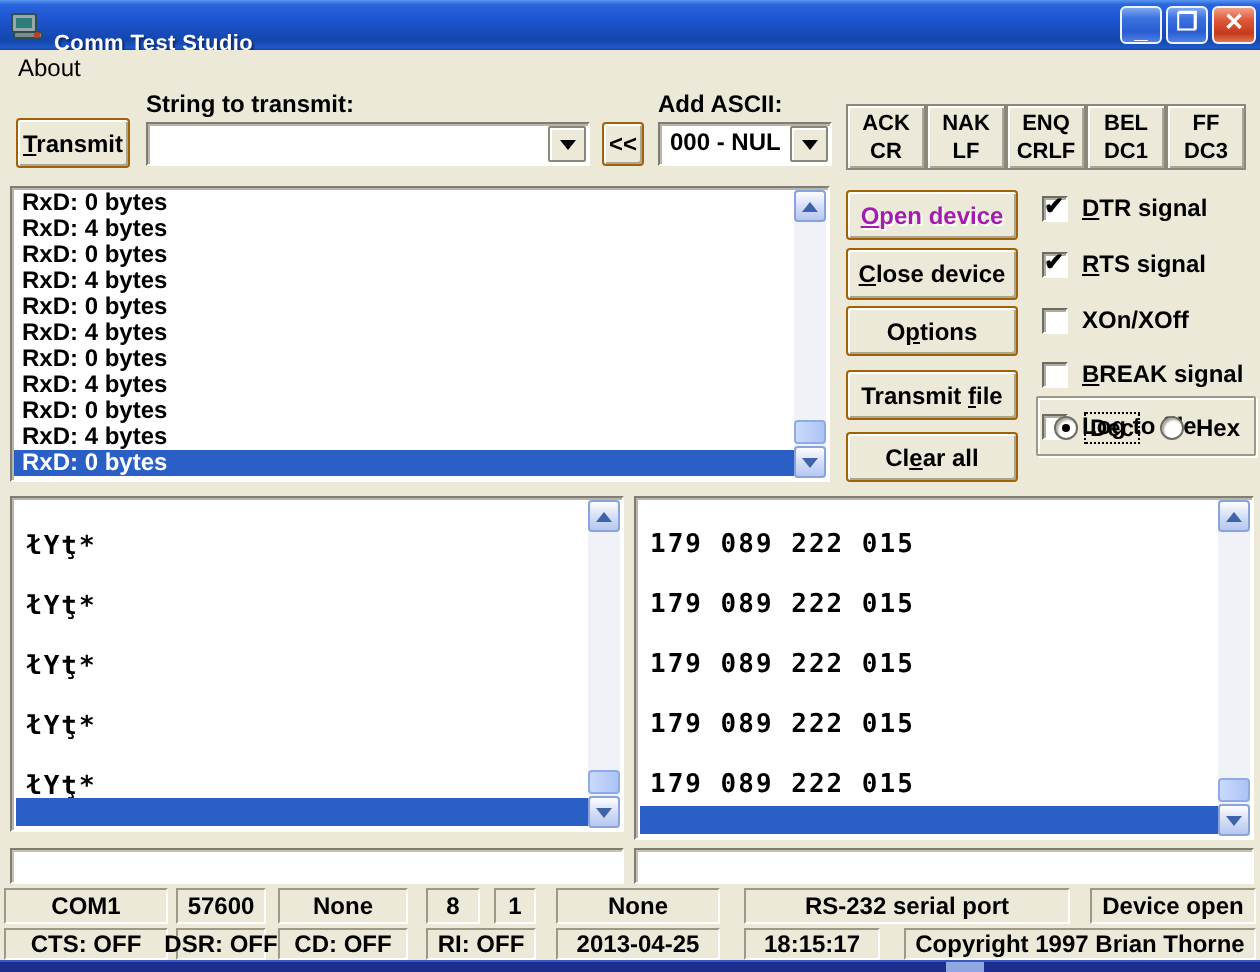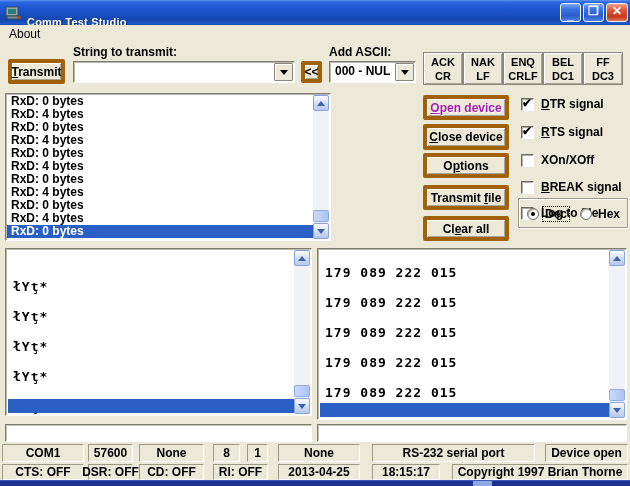--- a/index.html
+++ b/index.html
@@ -13,21 +13,21 @@
     text-shadow:1px 1px 1px #0a2a6a;letter-spacing:.2px;}
   .wbtn{position:absolute;top:3px;width:21px;height:19px;border-radius:3px;
     border:1px solid #eef4ff;box-sizing:border-box;color:#fff;font-size:12px;line-height:16px;
     text-align:center;background:linear-gradient(180deg,#7da8f2 0%,#3b72e0 30%,#2a5cd0 70%,#4f82e8 100%);}
   .wbtn.close{background:linear-gradient(180deg,#f0a088 0%,#e0583a 35%,#c63a1c 75%,#e0764f 100%);}
   .wbtn .glyph{display:inline-block;transform:translateY(-1px);}
   
   .menubar{position:absolute;left:0;top:25px;width:630px;height:18px;background:#ECE9D8;}
   .menu-item{position:absolute;left:5px;top:1px;font-weight:normal;font-size:12px;padding:1px 4px;}
   
-  .btn{position:absolute;background:#ECE9D8;border:4px solid #a16207;border-radius:2px;
+  .btn{position:absolute;background:#ECE9D8;border:1px solid #a16207;border-radius:2px;
     box-shadow:inset 1px 1px 0 #fff, inset -1px -1px 0 #a9a694;
     font-family:"Liberation Sans",sans-serif;font-weight:bold;font-size:12px;color:#000;
     display:flex;align-items:center;justify-content:center;box-sizing:border-box;padding:0;}
   .btn.disabled{color:#a21caf;text-shadow:1px 1px 0 #fff;}
   .mn{text-decoration:underline;}
   .sunken{background:#fff;border:1px solid;border-color:#807e72 #fff #fff #807e72;
     box-shadow:inset 1px 1px 0 #c6c3b5;box-sizing:border-box;}
   .label{position:absolute;font-size:12px;white-space:nowrap;}
   
   .combo{position:absolute;background:#fff;border:1px solid;border-color:#7f7d75 #fff #fff #7f7d75;
@@ -144,21 +144,21 @@
       <div class="qbtn">
         <div>BEL</div>
         <div>DC1</div>
       </div>
       <div class="qbtn">
         <div>FF</div>
         <div>DC3</div>
       </div>
     </div>
 
-  <div class="pane" style="left:5px;top:93px;width:326px;height:148px;">
+  <div class="pane" style="left:5px;top:93px;width:410px;height:148px;">
     <div id="rx-items" style="position:absolute;left:1px;top:1px;right:17px;">
         <div class="rxrow">RxD: 0 bytes</div>
         <div class="rxrow">RxD: 4 bytes</div>
         <div class="rxrow">RxD: 0 bytes</div>
         <div class="rxrow">RxD: 4 bytes</div>
         <div class="rxrow">RxD: 0 bytes</div>
         <div class="rxrow">RxD: 4 bytes</div>
         <div class="rxrow">RxD: 0 bytes</div>
         <div class="rxrow">RxD: 4 bytes</div>
         <div class="rxrow">RxD: 0 bytes</div>
@@ -226,21 +226,21 @@
         </div>
       <span class="radio-label focus">Dec</span>
     </div>
     <div class="radio-item" style="left:61px;top:8px;">
       <div class="radio"></div>
       <span class="radio-label">Hex</span>
     </div>
   </div>
 
   <div class="pane" style="left:5px;top:248px;width:307px;height:168px;">
-    <div id="ascii-lines" style="position:absolute;left:1px;top:22px;right:17px;">
+    <div id="ascii-lines" style="position:absolute;left:1px;top:9px;right:17px;">
         <div class="pline">łYţ*</div>
         <div class="pline">łYţ*</div>
         <div class="pline">łYţ*</div>
         <div class="pline">łYţ*</div>
         <div class="pline">łYţ*</div>
       </div>
     <div class="selbar" style="right:17px;"></div>
     <div class="sb">
         <div class="sb-btn up">
           <div class="sb-tri-up"></div>

